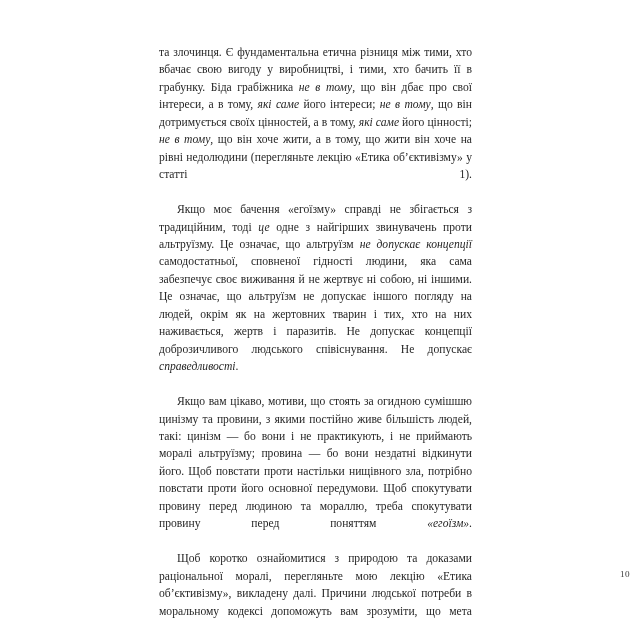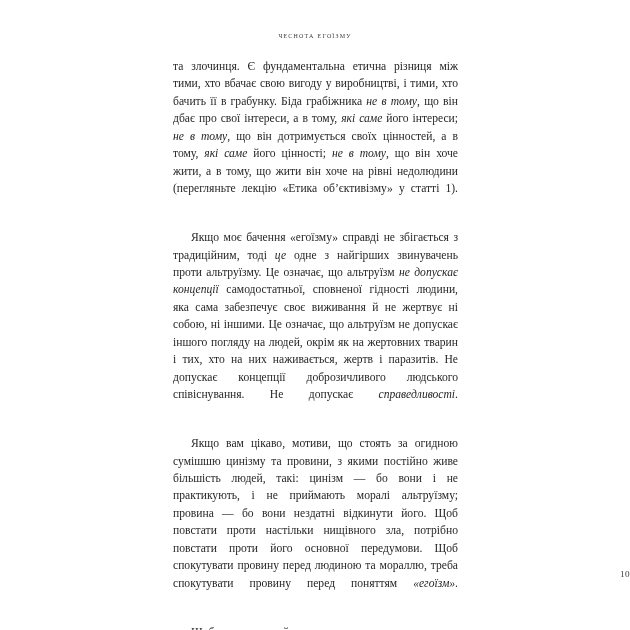--- a/index.html
+++ b/index.html
@@ -40,21 +40,21 @@
 
   
   .textblock {
     position: absolute;
     left: 159px;
     top: 44px;
     width: 313px;
   }
 
   .para {
-    margin: 14px;
+    margin: 0;
     text-align: justify;
     text-justify: inter-word;
     font-size: 11.6px;
     line-height: 17.45px;
     color: #262626;
     hyphens: manual;
     -webkit-hyphens: manual;
     word-spacing: 0.1px;
   }
 
@@ -85,21 +85,20 @@
     font-size: 9.2px;
     letter-spacing: 0.4px;
     color: #3a3a3a;
   }
 </style>
 </head>
 <body>
 
 <div class="page">
 
-  <div class="running-header">Чеснота егоїзму</div>
 
   <div class="textblock">
       <p class="para" style="text-indent: 0px;"><span>та злочинця. Є фундаментальна етична різниця між тими, хто вбачає свою вигоду у виробництві, і тими, хто бачить її в грабунку. Біда грабіжника </span><em>не в тому</em><span>, що він дбає про свої інтереси, а в тому, </span><em>які саме</em><span> його інтереси; </span><em>не в тому</em><span>, що він дотримується своїх цінностей, а в тому, </span><em>які саме</em><span> його цінності; </span><em>не в тому</em><span>, що він хоче жити, а в тому, що жити він хоче на рівні недолюдини (перегляньте лекцію «Етика об’єктивізму» у статті 1).</span></p>
       <p class="para"><span>Якщо моє бачення «егоїзму» справді не збігається з традиційним, тоді </span><em>це</em><span> одне з найгірших звинувачень проти альтруїзму. Це означає, що альтруїзм </span><em>не допускає концепції</em><span> самодостатньої, сповненої гідності людини, яка сама забезпечує своє виживання й не жертвує ні собою, ні іншими. Це означає, що альтруїзм не допускає іншого погляду на людей, окрім як на жертовних тварин і тих, хто на них наживається, жертв і паразитів. Не допускає концепції доброзичливого людського співіснування. Не допускає </span><em>справедливості</em><span>.</span></p>
       <p class="para"><span>Якщо вам цікаво, мотиви, що стоять за огидною сумішшю цинізму та провини, з якими постійно живе більшість людей, такі: цинізм — бо вони і не практикують, і не приймають моралі альтруїзму; провина — бо вони нездатні відкинути його. Щоб повстати проти настільки нищівного зла, потрібно повстати проти його основної передумови. Щоб спокутувати провину перед людиною та мораллю, треба спокутувати провину перед поняттям </span><em>«егоїзм»</em><span>.</span></p>
       <p class="para"><span>Щоб коротко ознайомитися з природою та доказами раціональної моралі, перегляньте мою лекцію «Етика об’єктивізму», викладену далі. Причини людської потреби в моральному кодексі допоможуть вам зрозуміти, що мета</span></p>
     </div>
 
   <div class="folio">10</div>
 

